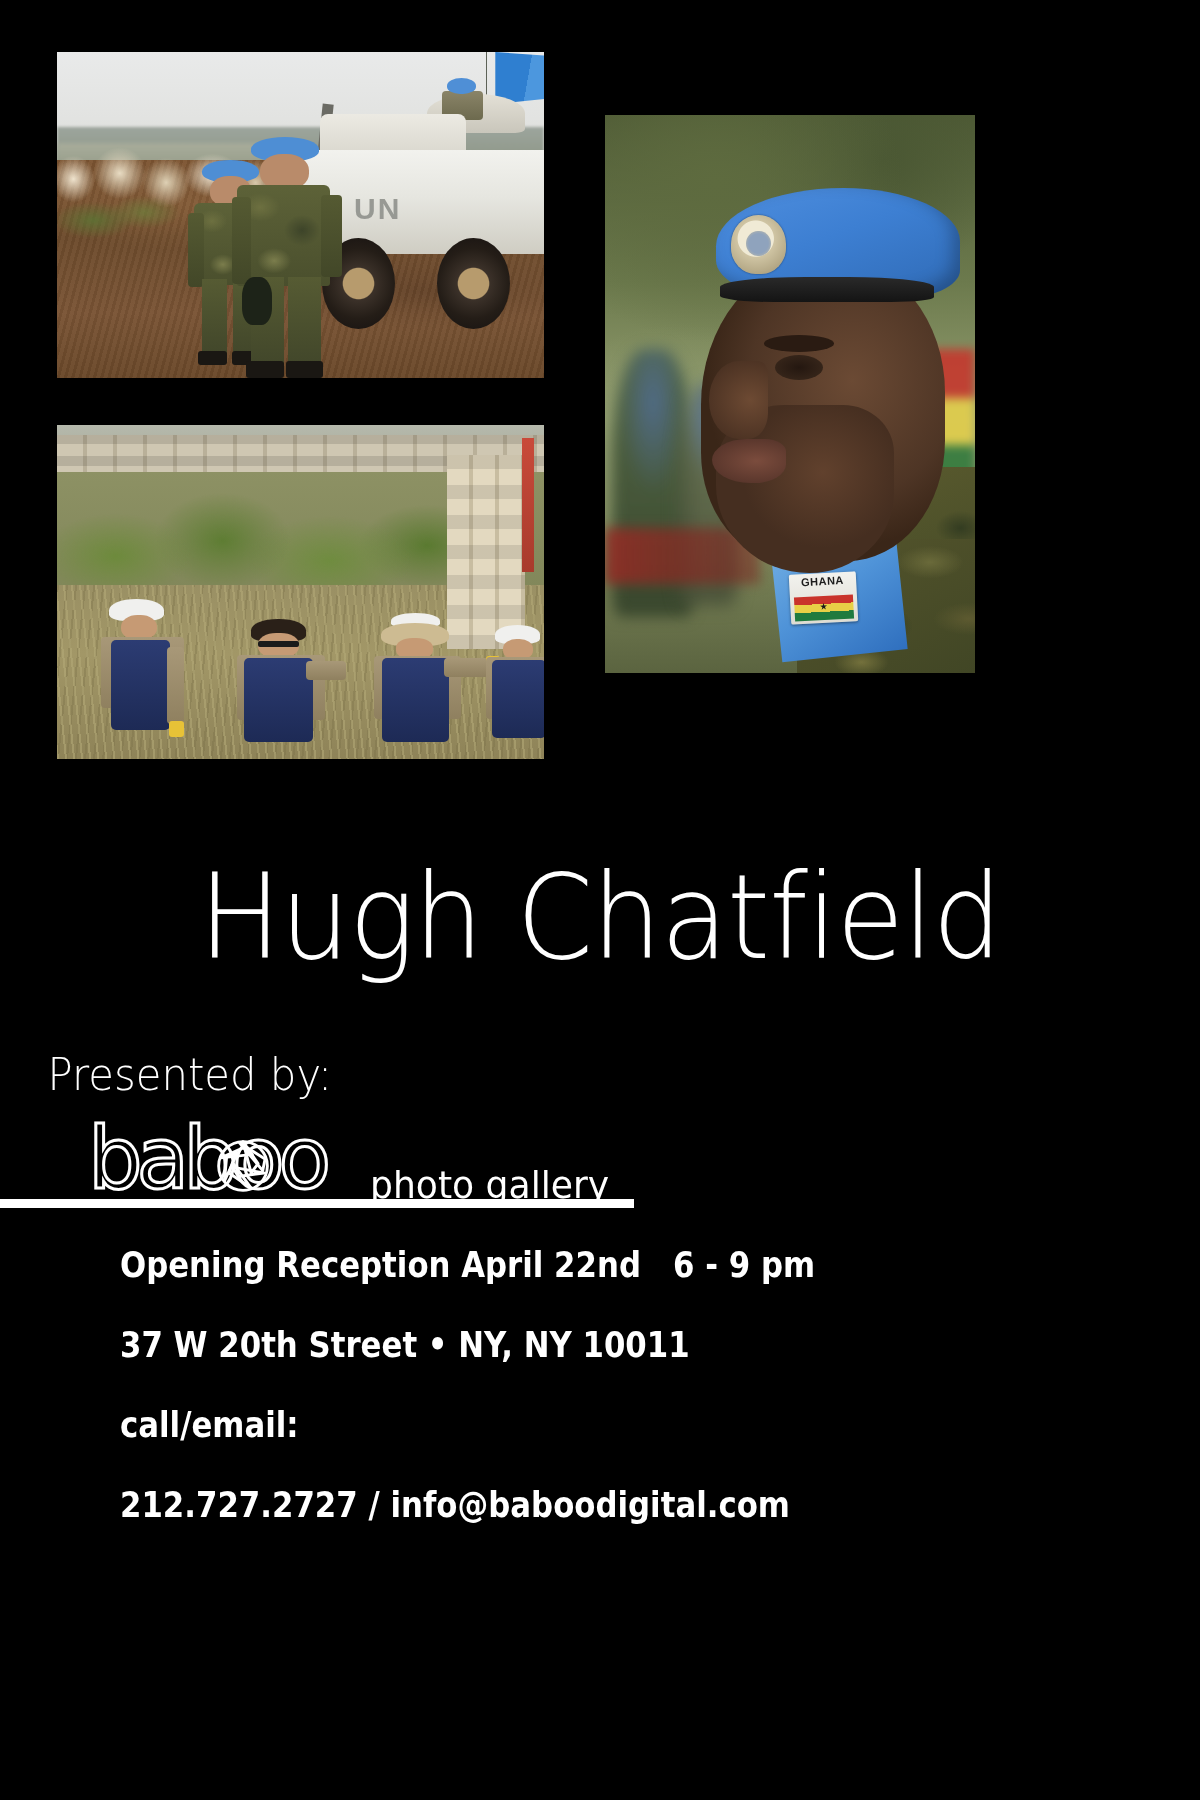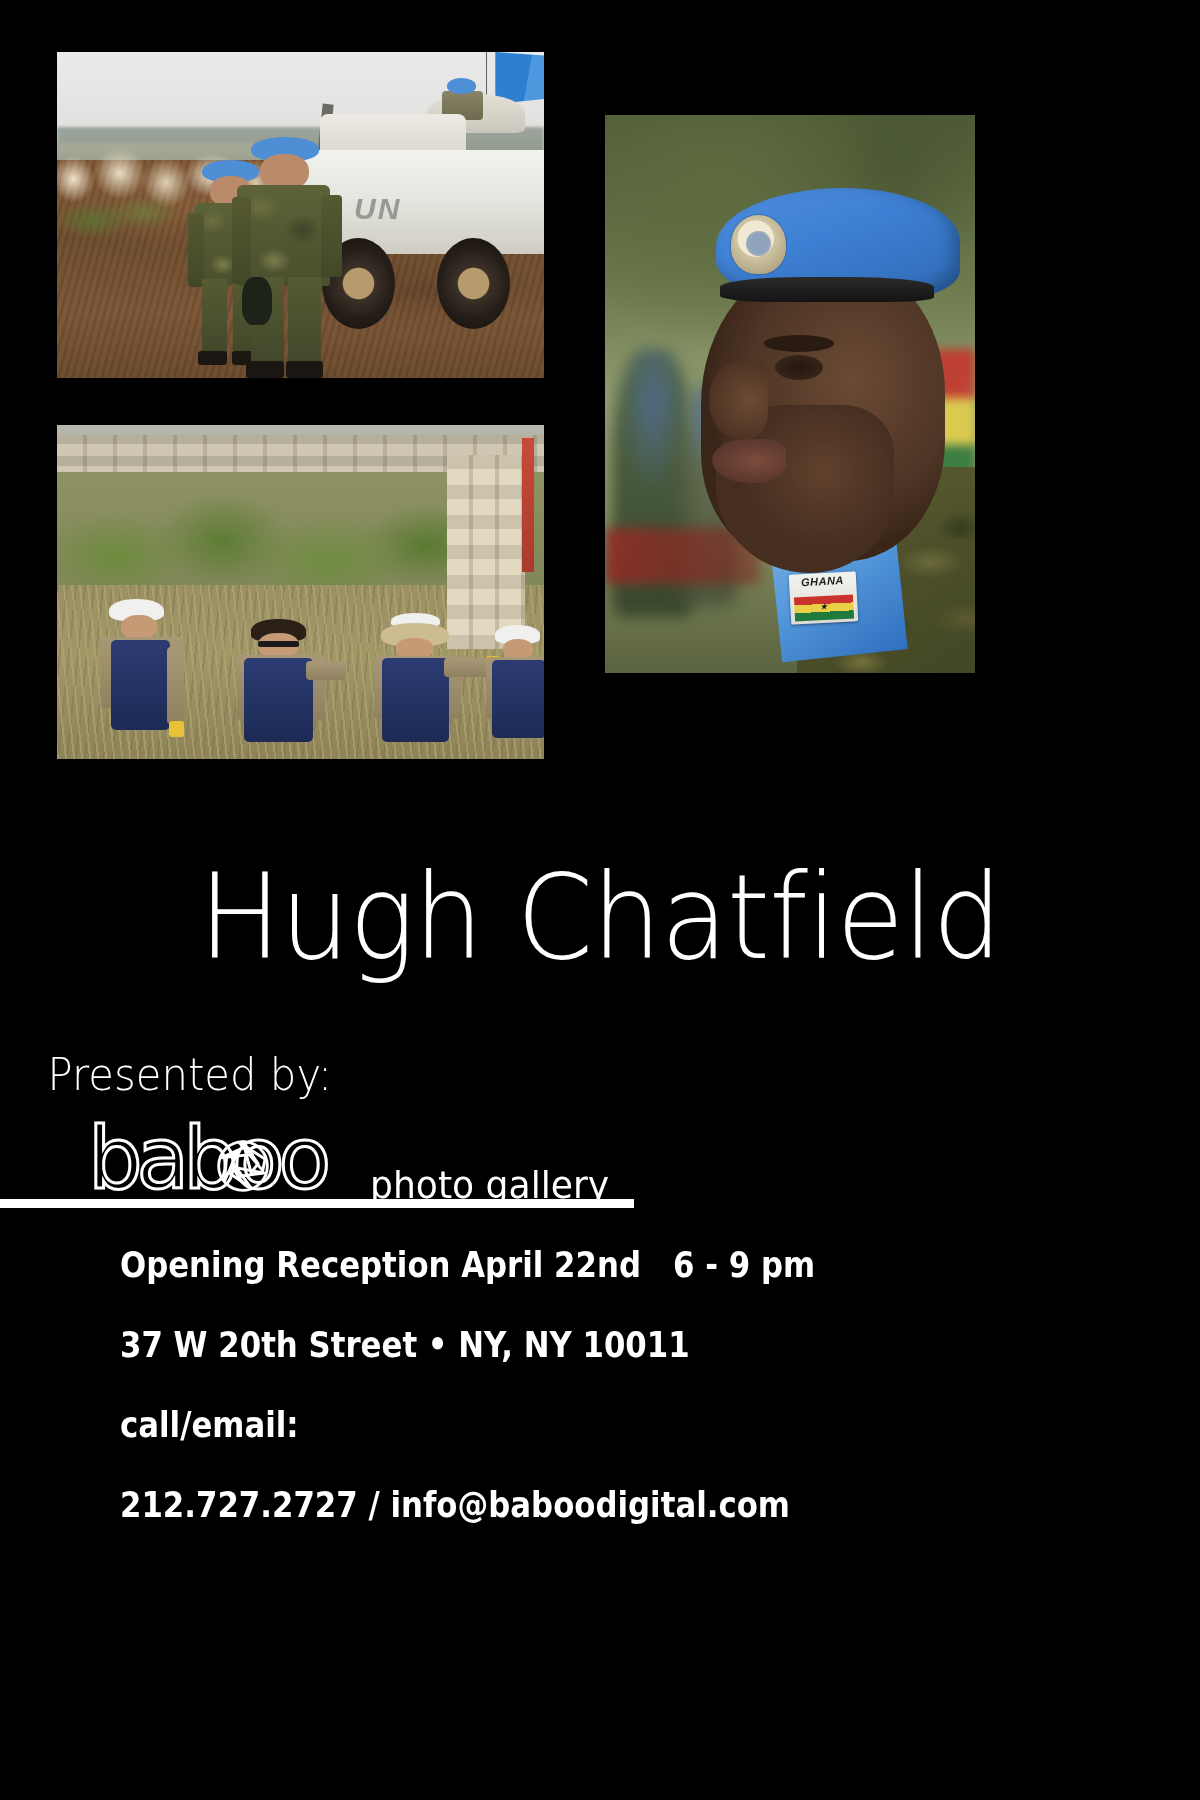--- a/index.html
+++ b/index.html
@@ -13,21 +13,20 @@
     overflow: hidden;
     font-family: "Liberation Sans", sans-serif;
     color: #ffffff;
   }
 
   
   .photo {
     position: absolute;
     overflow: hidden;
     background: #4c1d95;
-    font-style: italic;
   }
   #photo-patrol  { left: 57px;  top: 52px;  width: 487px; height: 326px; }
   #photo-deminer { left: 57px;  top: 425px; width: 487px; height: 334px; }
   #photo-portrait{ left: 605px; top: 115px; width: 370px; height: 558px; }
 
   .ph-layer { position: absolute; }
 
   
   .p1-sky {
     left:0; top:0; width:100%; height:34%;

